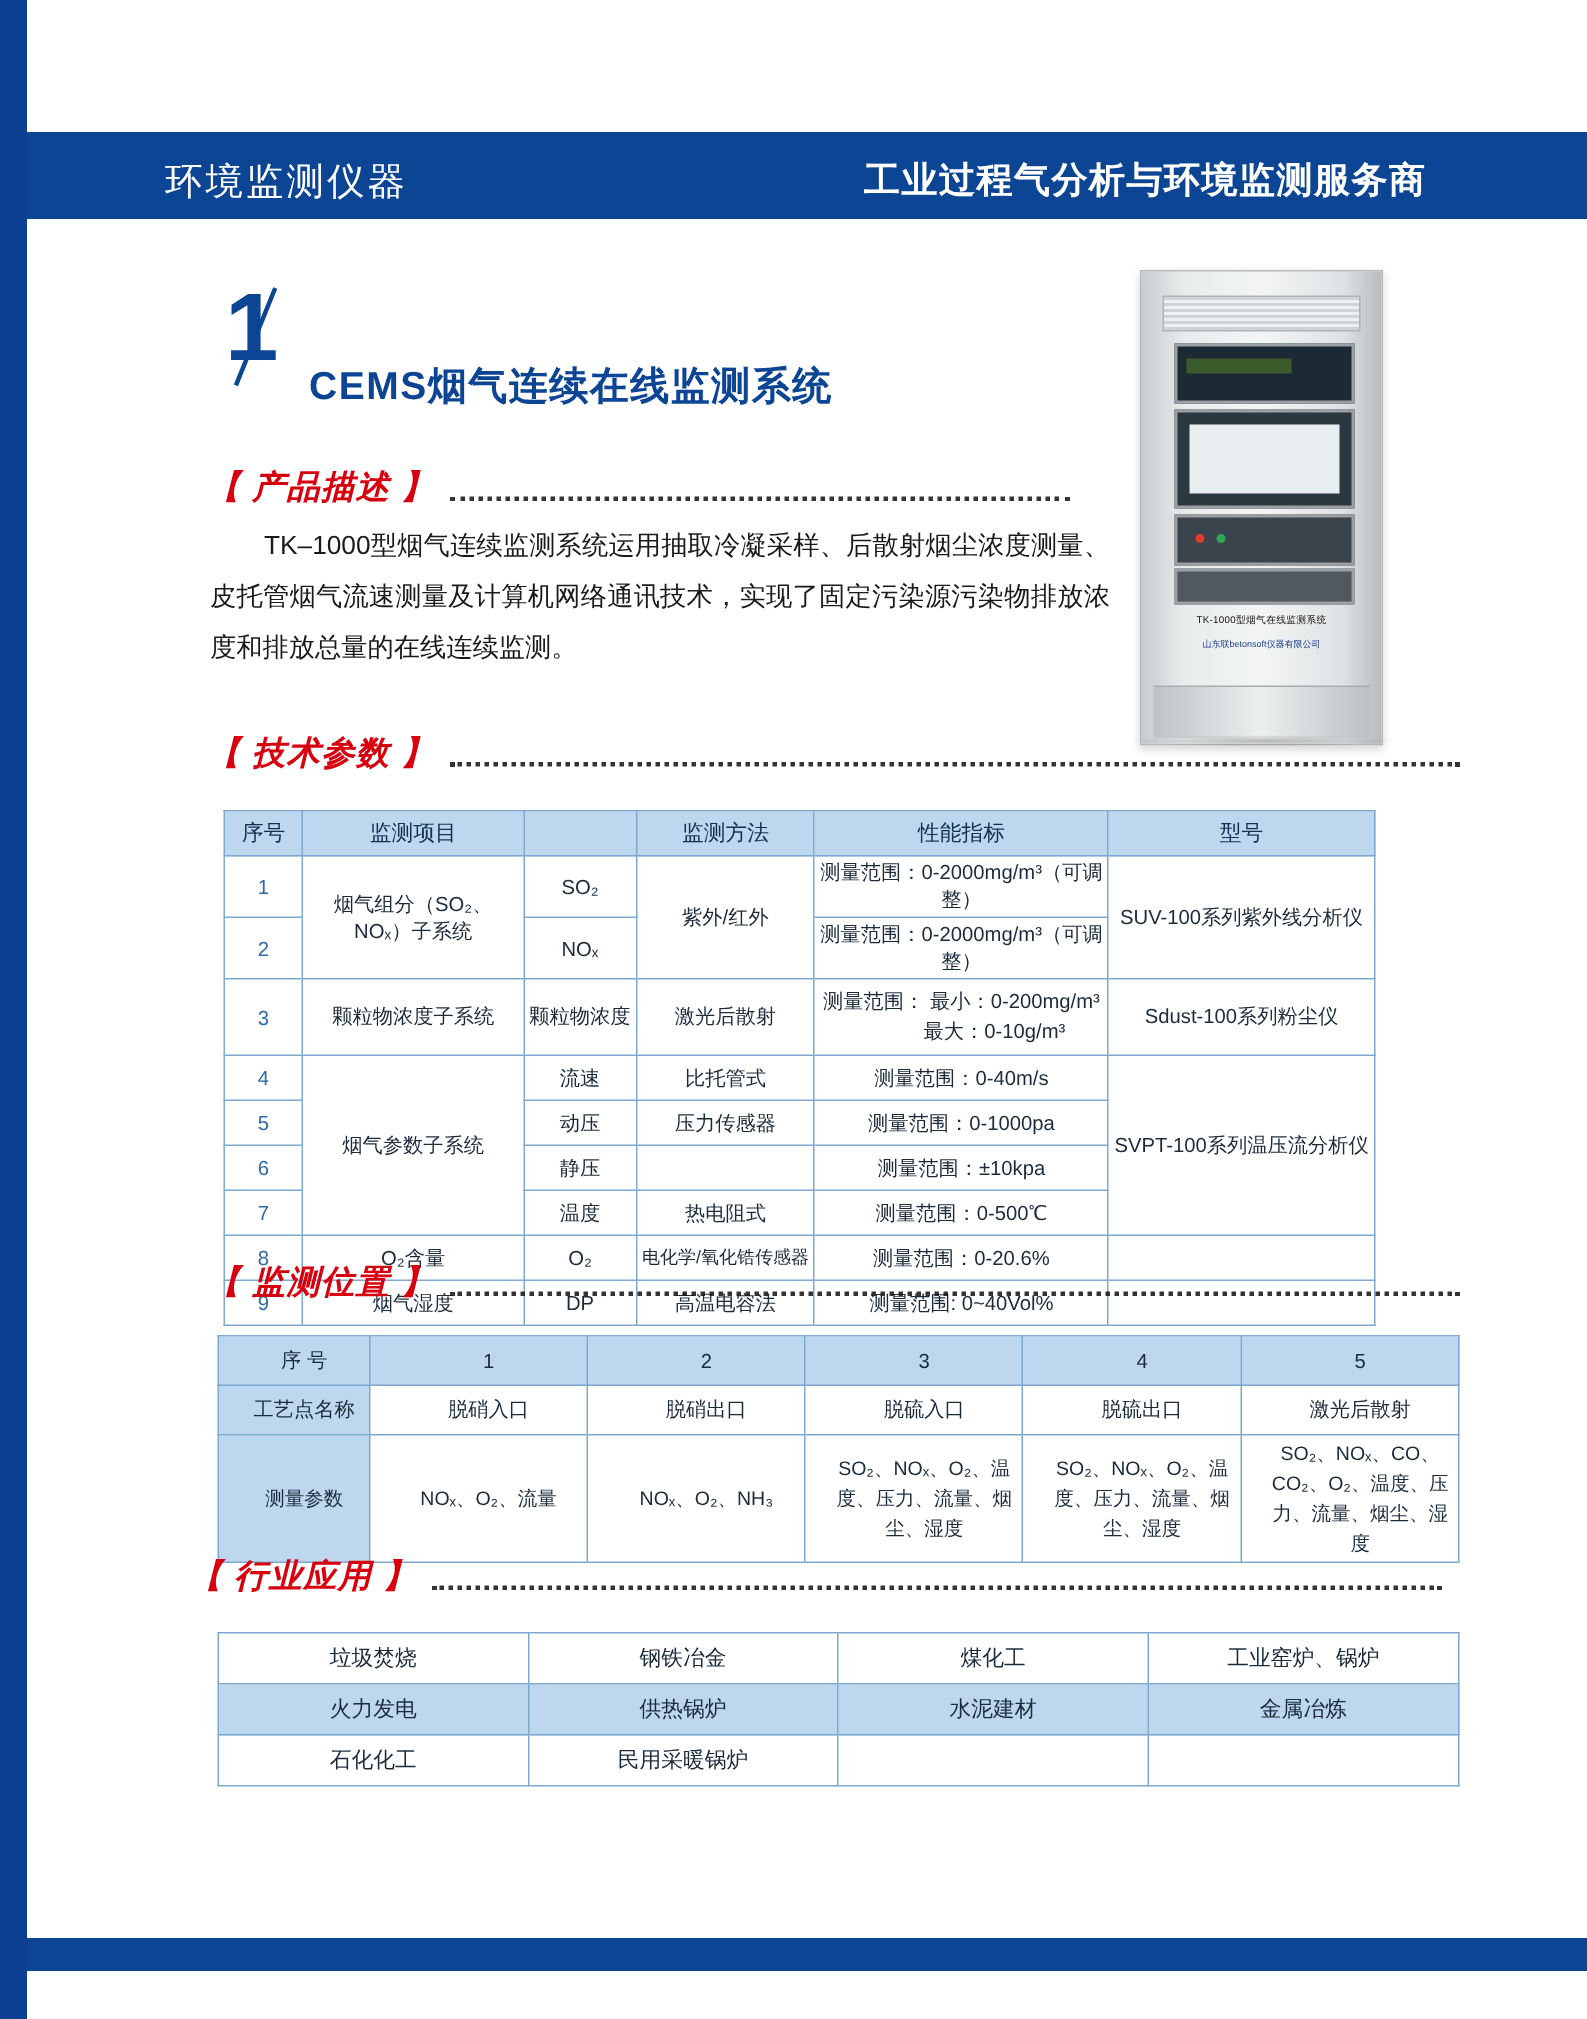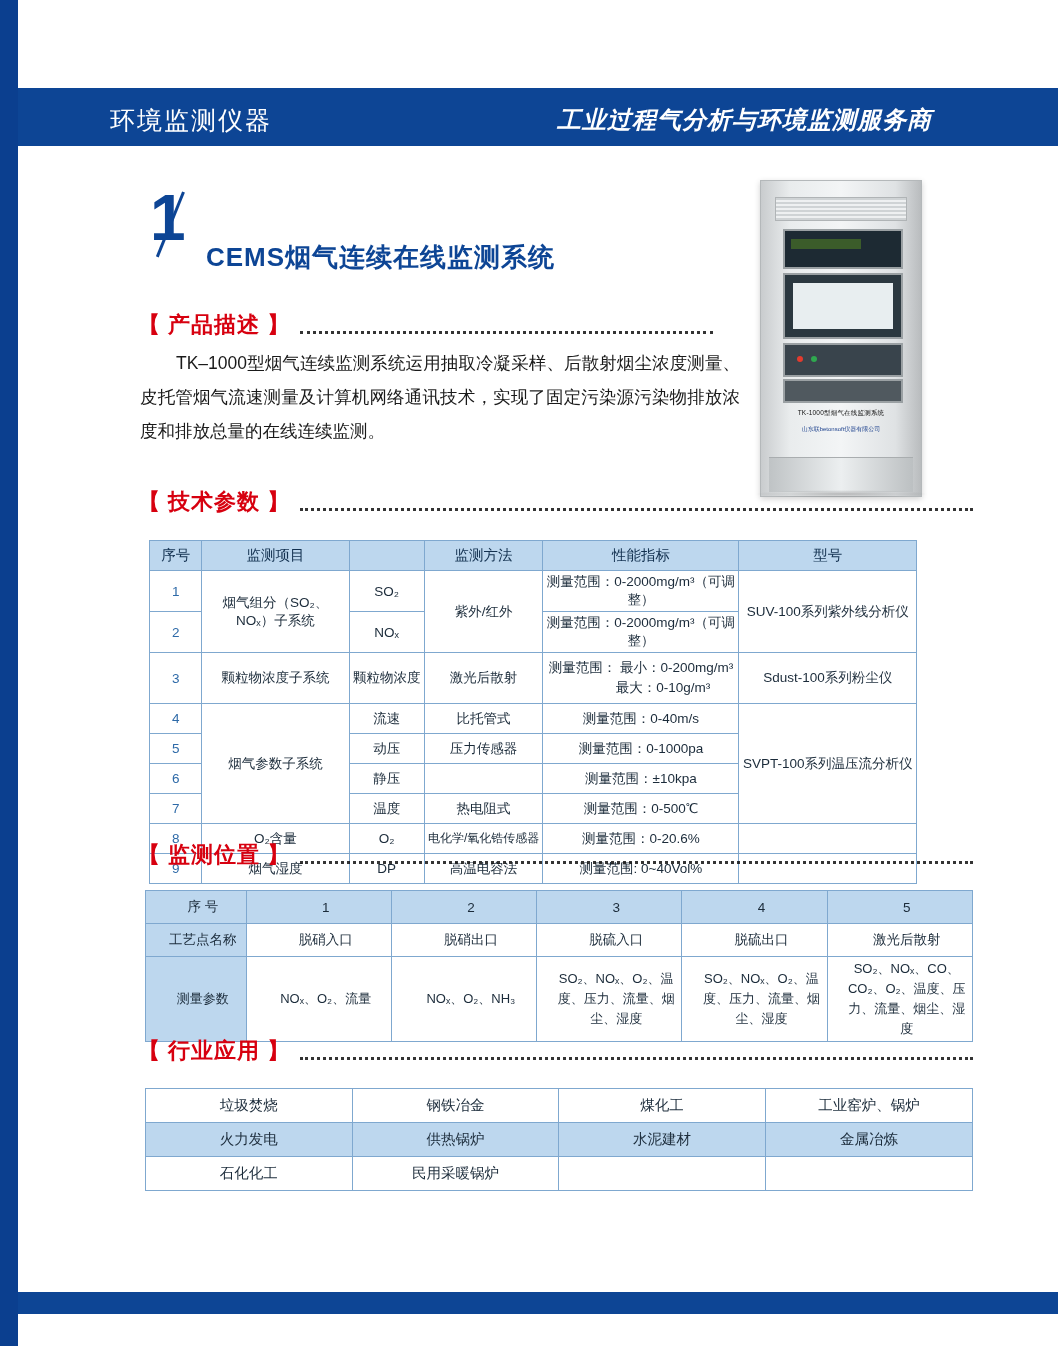--- a/index.html
+++ b/index.html
@@ -41,26 +41,25 @@
   .header-left {
     position: absolute;
     left: 110px; top: 104px;
     font-size: 25px;
     font-weight: normal;
     color: #ffffff;
     letter-spacing: 2px;
   }
   .header-right {
     position: absolute;
-    left: 557px; top: 104px;
+    left: 576px; top: 104px;
     font-size: 24px;
     font-weight: bold;
     color: #ffffff;
     letter-spacing: 1px;
-    font-style: italic;
   }
   
   .footer-band {
     position: absolute;
     left: 18px; top: 1292px;
     width: 1040px;
     height: 22px;
     background: #0d4595;
   }
   .footer-page {
@@ -206,20 +205,21 @@
     display: flex;
     align-items: center;
     width: 820px;
   }
   .head-text {
     font-size: 22px;
     font-weight: bold;
     color: #d7000f;
     white-space: nowrap;
     letter-spacing: 1px;
+    font-style: italic;
   }
   .dots {
     flex: 1;
     margin-left: 10px;
     height: 14px;
     border-bottom: 3px dotted #111;
     opacity: 0.85;
   }
 
   
@@ -436,21 +436,21 @@
       <td class="hdr param-cell">测量参数</td>
       <td class="param-cell">NOₓ、O₂、流量</td>
       <td class="param-cell">NOₓ、O₂、NH₃</td>
       <td class="param-cell">SO₂、NOₓ、O₂、温度、压力、流量、烟尘、湿度</td>
       <td class="param-cell">SO₂、NOₓ、O₂、温度、压力、流量、烟尘、湿度</td>
       <td class="param-cell">SO₂、NOₓ、CO、CO₂、O₂、温度、压力、流量、烟尘、湿度</td>
     </tr>
   </tbody>
     </table>
 
-  <div class="head-row" style="left:138px; top:1036px; width:835px;">
+  <div class="head-row" style="left:126px; top:1036px; width:835px;">
     <span class="head-text">【 行业应用 】</span>
     <span class="dots"></span>
   </div>
 
   <table class="t-ind">
     <tbody>
         <tr>
       <td>垃圾焚烧</td>
       <td>钢铁冶金</td>
       <td>煤化工</td>

